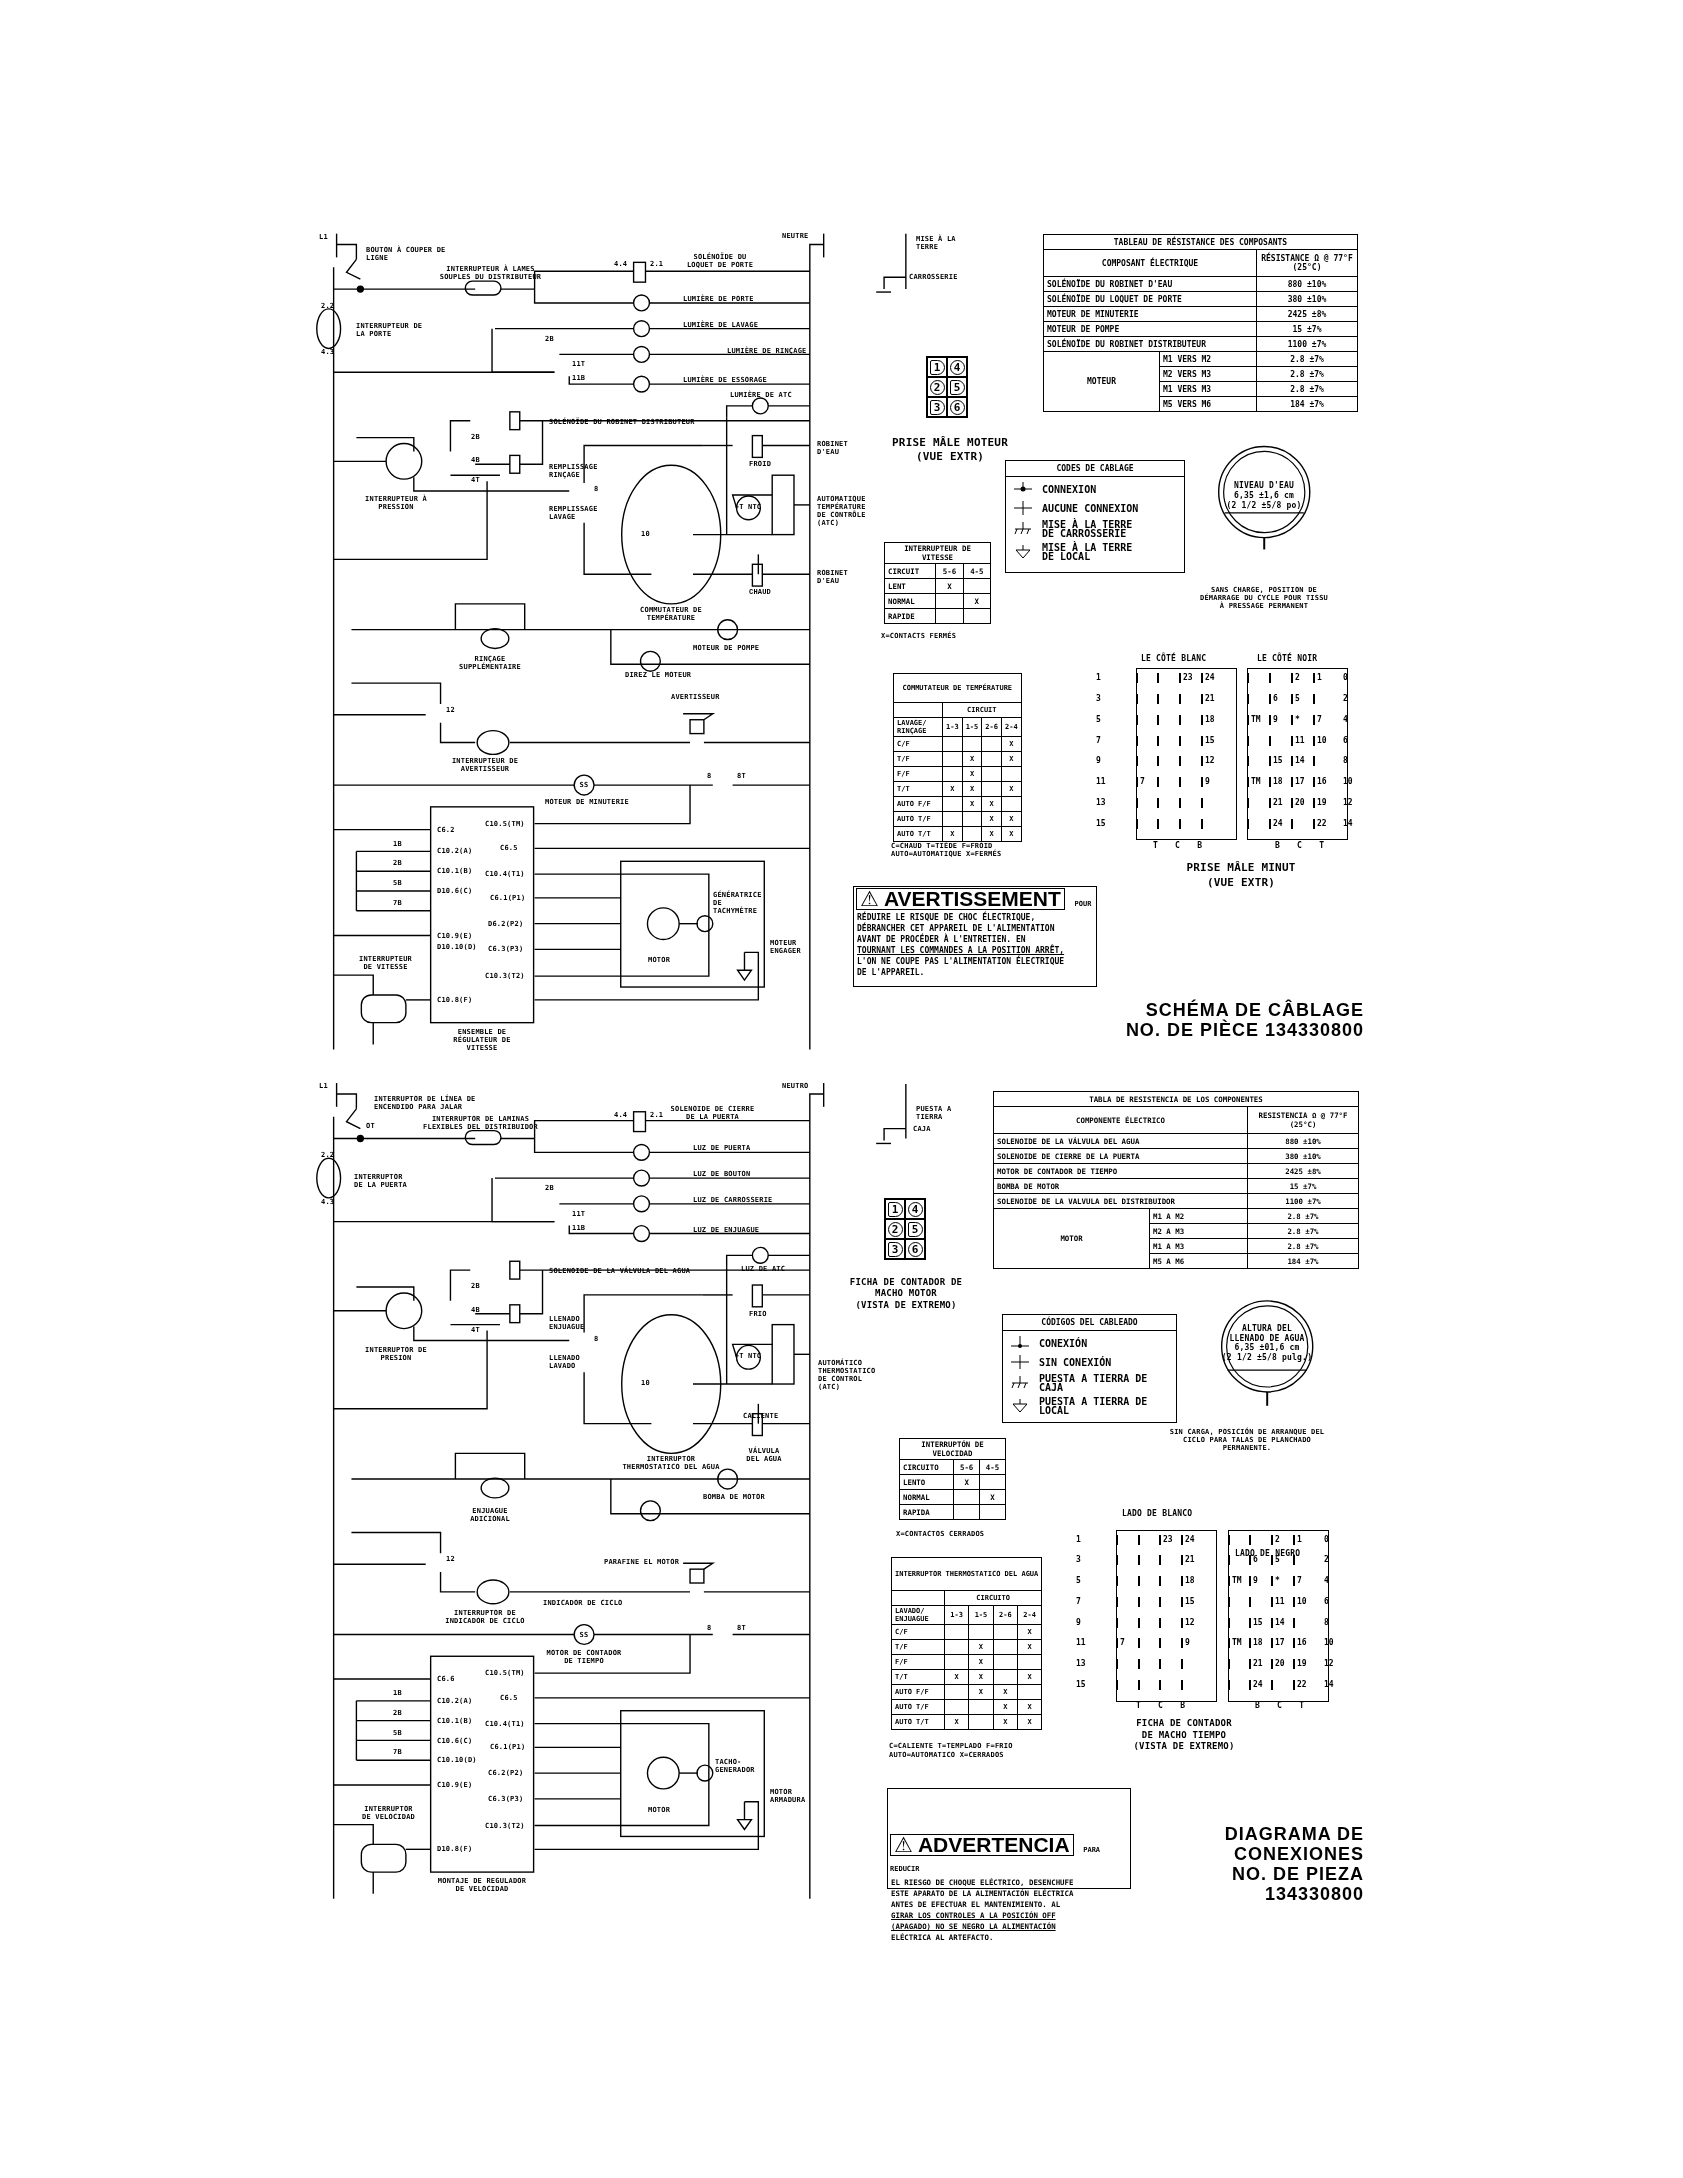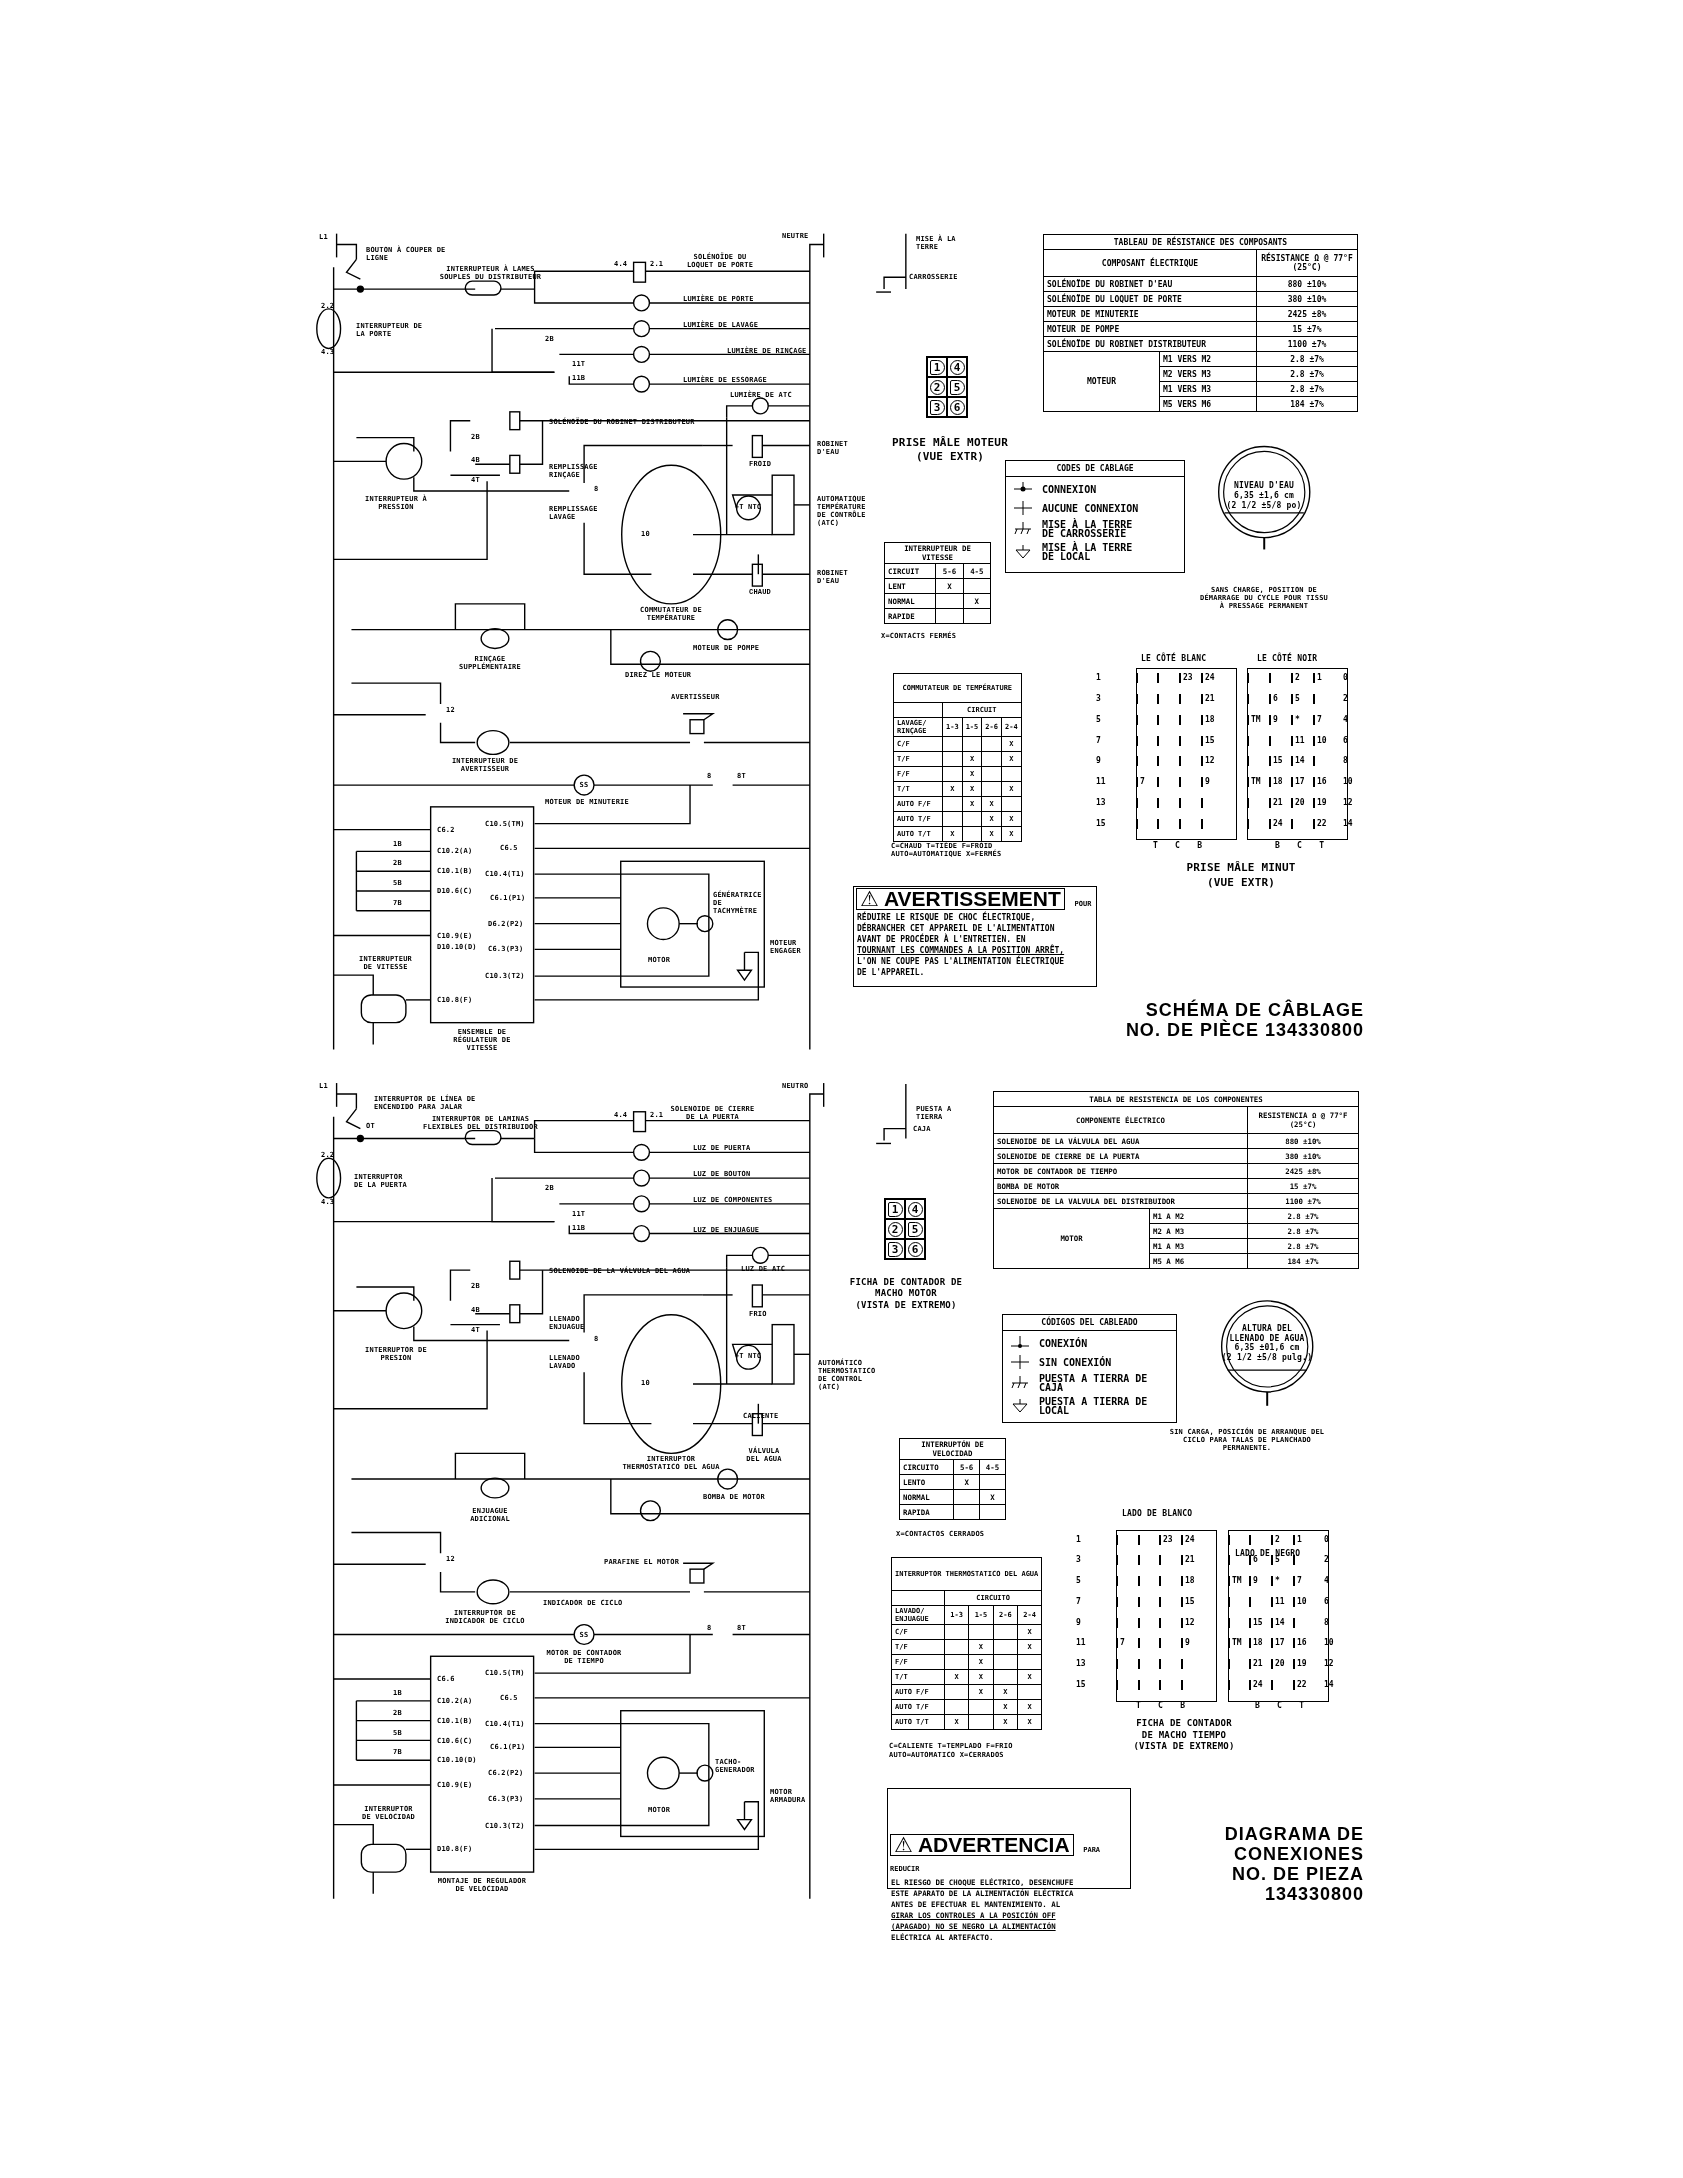--- a/index.html
+++ b/index.html
@@ -575,21 +575,21 @@
   <div class="lbl" style="left:366px;top:1122px;">OT</div>
   <div class="lbl" style="left:421px;top:1115px;width:119px;white-space:normal;text-align:center;">INTERRUPTOR DE LAMINAS FLEXIBLES DEL DISTRIBUIDOR</div>
   <div class="lbl" style="left:321px;top:1151px;">2.2</div>
   <div class="lbl" style="left:321px;top:1198px;">4.3</div>
   <div class="lbl" style="left:354px;top:1173px;width:59px;white-space:normal;">INTERRUPTOR DE LA PUERTA</div>
   <div class="lbl" style="left:614px;top:1111px;">4.4</div>
   <div class="lbl" style="left:650px;top:1111px;">2.1</div>
   <div class="lbl" style="left:668px;top:1105px;width:89px;white-space:normal;text-align:center;">SOLENOIDE DE CIERRE DE LA PUERTA</div>
   <div class="lbl" style="left:693px;top:1144px;">LUZ DE PUERTA</div>
   <div class="lbl" style="left:693px;top:1170px;">LUZ DE BOUTON</div>
-  <div class="lbl" style="left:693px;top:1196px;">LUZ DE COMPONENTES</div>
+  <div class="lbl" style="left:693px;top:1196px;">LUZ DE CARROSSERIE</div>
   <div class="lbl" style="left:693px;top:1226px;">LUZ DE ENJUAGUE</div>
   <div class="lbl" style="left:741px;top:1265px;">LUZ DE ATC</div>
   <div class="lbl" style="left:545px;top:1184px;">2B</div>
   <div class="lbl" style="left:572px;top:1210px;">11T</div>
   <div class="lbl" style="left:572px;top:1224px;">11B</div>
   <div class="lbl" style="left:549px;top:1267px;">SOLENOIDE DE LA VÁLVULA DEL AGUA</div>
   <div class="lbl" style="left:471px;top:1282px;">2B</div>
   <div class="lbl" style="left:471px;top:1306px;">4B</div>
   <div class="lbl" style="left:471px;top:1326px;">4T</div>
   <div class="lbl c" style="left:396px;top:1346px;width:69px;white-space:normal;">INTERRUPTOR DE PRESION</div>

